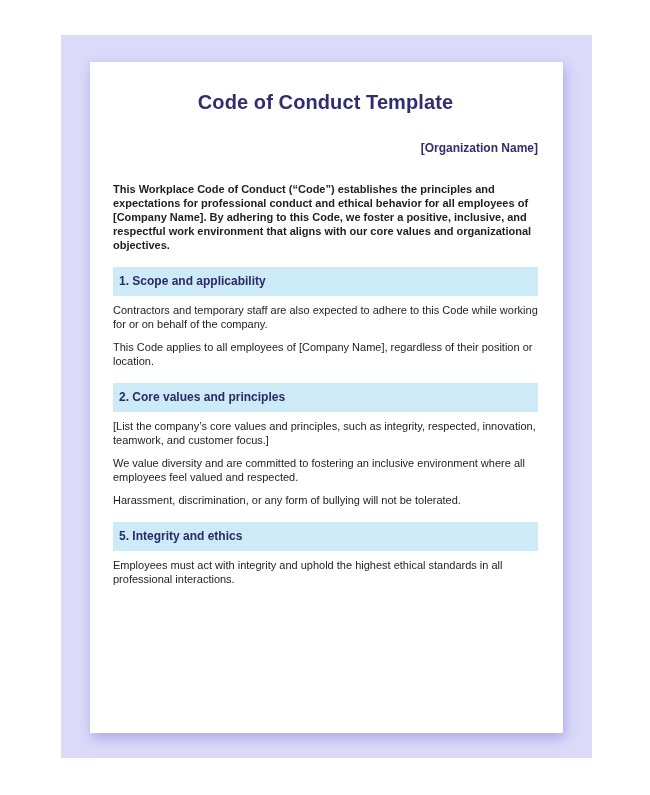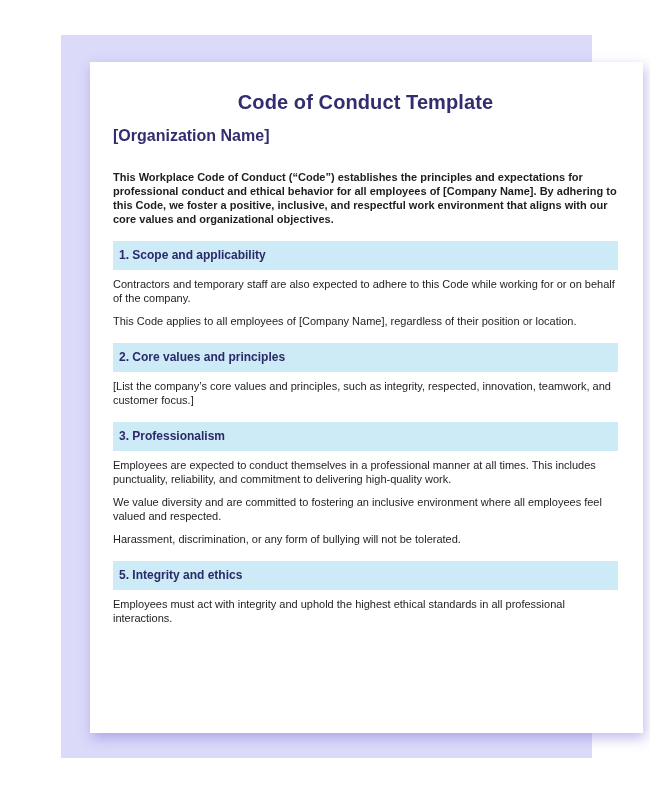--- a/index.html
+++ b/index.html
@@ -20,43 +20,43 @@
     left: 61px;
     top: 35px;
     width: 531px;
     height: 723px;
     background: #dcdaf9;
   }
   .page {
     position: absolute;
     left: 29px;
     top: 27px;
-    width: 553px;
+    width: 473px;
     height: 671px;
     background: #ffffff;
     box-shadow: 2px 5px 12px rgba(113, 103, 216, 0.45);
     box-sizing: border-box;
     padding: 0 25px 0 23px;
     overflow: hidden;
   }
   .title {
     margin: 28px 0 0 0;
     font-size: 20px;
     line-height: 24px;
     font-weight: 700;
     text-align: center;
     color: #312d6e;
     letter-spacing: 0.1px;
   }
   .subtitle {
-    margin: 12px 0 0 0;
-    font-size: 16px;
+    margin: 24px 0 0 0;
+    font-size: 12px;
     line-height: 20px;
     font-weight: 700;
-    text-align: left;
+    text-align: right;
     color: #312d6e;
   }
   p.body {
     margin: 0 0 9px 0;
     font-size: 11px;
     line-height: 14px;
     color: #1e1e21;
   }
   p.intro {
     margin-top: 24px;
@@ -89,24 +89,20 @@
         <div class="sec-head">1. Scope and applicability</div>
         <p class="body">Contractors and temporary staff are also expected to adhere to this Code while working for or on behalf of the company.</p>
         <p class="body">This Code applies to all employees of [Company Name], regardless of their position or location.</p>
       </section>
 
       <section>
         <div class="sec-head">2. Core values and principles</div>
         <p class="body">[List the company’s core values and principles, such as integrity, respected, innovation, teamwork, and customer focus.]</p>
       </section>
 
-      <section>
-        <div class="sec-head">3. Professionalism</div>
-        <p class="body">Employees are expected to conduct themselves in a professional manner at all times. This includes punctuality, reliability, and commitment to delivering high-quality work.</p>
-      </section>
 
       <section>
         <p class="body">We value diversity and are committed to fostering an inclusive environment where all employees feel valued and respected.</p>
         <p class="body">Harassment, discrimination, or any form of bullying will not be tolerated.</p>
       </section>
 
       <section>
         <div class="sec-head">5. Integrity and ethics</div>
         <p class="body">Employees must act with integrity and uphold the highest ethical standards in all professional interactions.</p>
       </section>

